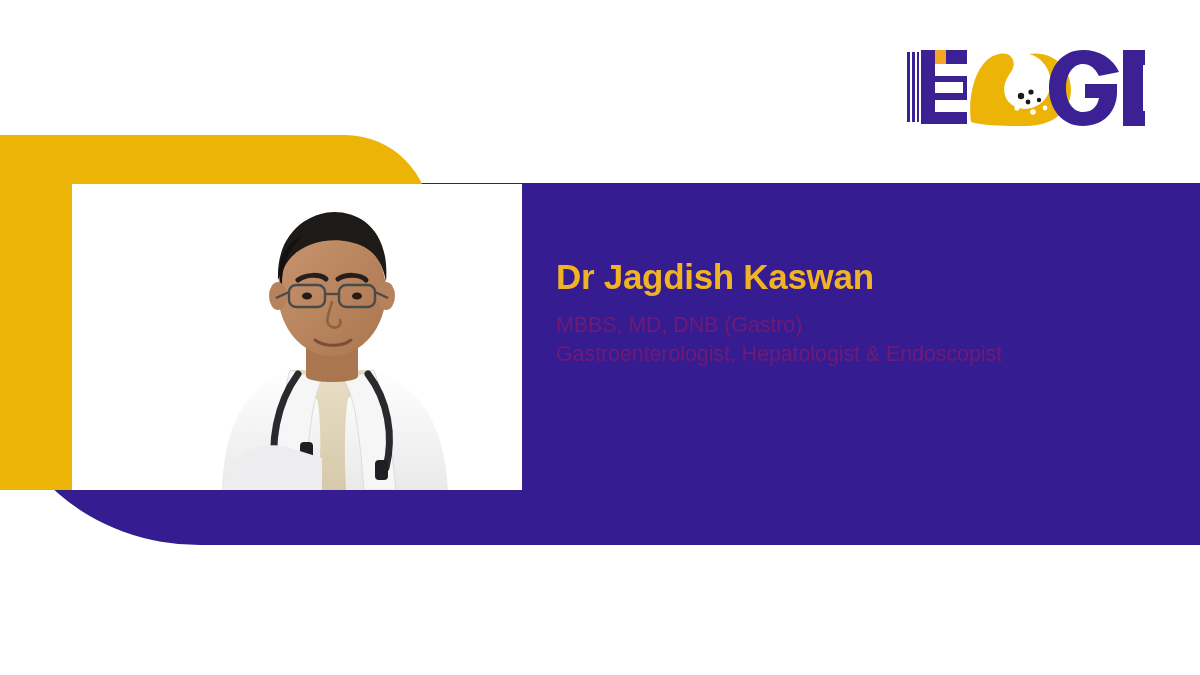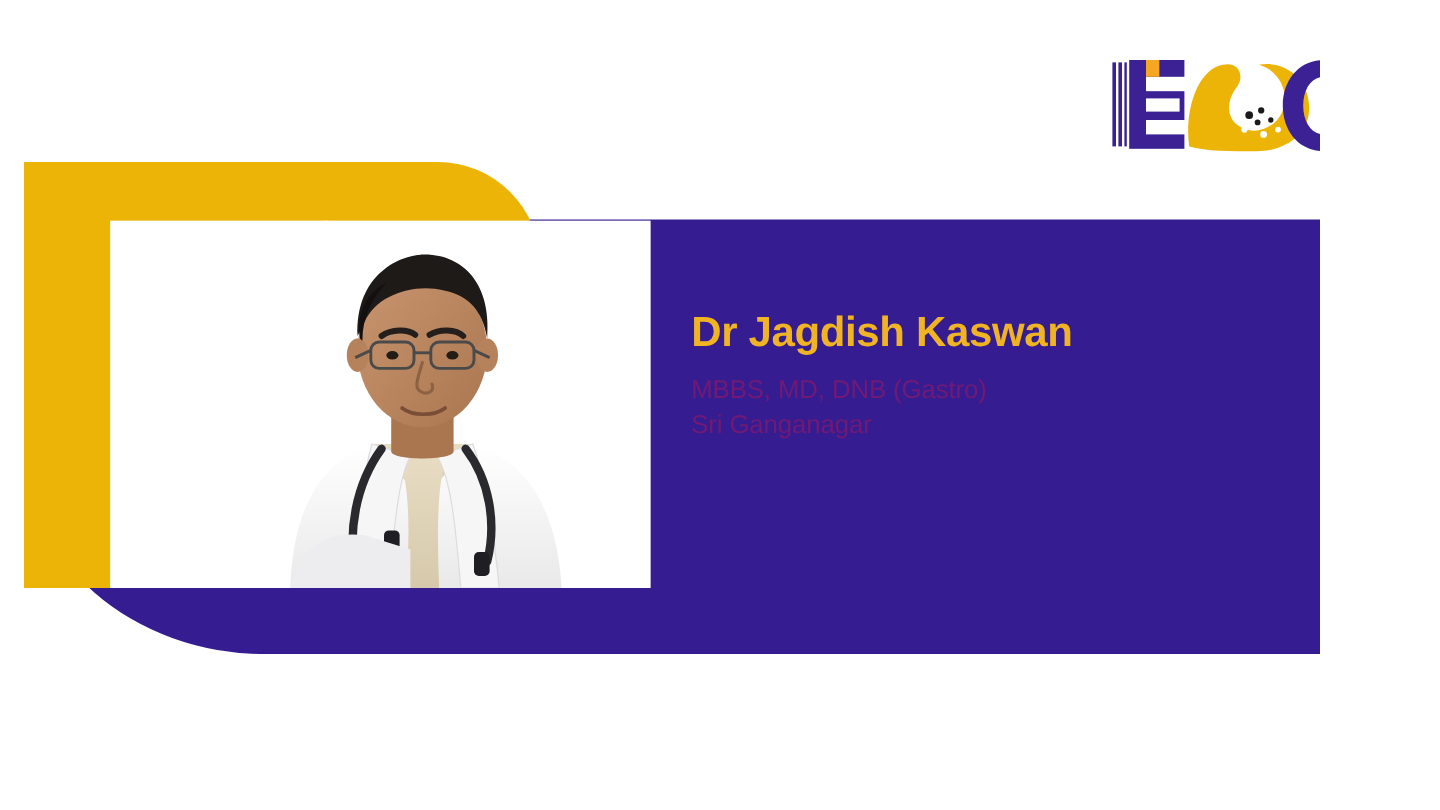--- a/index.html
+++ b/index.html
@@ -4,24 +4,23 @@
 <style>
   html,body{margin:0;padding:0;}
   body{
     width:1200px;height:675px;
     background:#ffffff;
     font-family:"Liberation Sans", sans-serif;
     overflow:hidden;
   }
   .canvas{
     position:relative;
-    width:1080px;height:675px;
+    width:1200px;height:675px;
     background:#ffffff;
     overflow:hidden;
-    margin-left:20px;
   }
 
   
   .logo{
     position:absolute;
     left:905px; top:48px;
     width:240px; height:82px;
   }
   .logo svg{display:block;}
 
@@ -212,16 +211,16 @@
         <rect x="218" y="2" width="22" height="15" fill="#3B2193"></rect>
         <rect x="218" y="33" width="20" height="14" fill="#3B2193"></rect>
         <rect x="218" y="63" width="22" height="15" fill="#3B2193"></rect>
       </g>
     </svg>
   </div>
 
   <div class="info">
     <h1 class="doctor-name">Dr Jagdish Kaswan</h1>
     <p class="cred-line">MBBS, MD, DNB (Gastro)</p>
-    <p class="cred-line">Sri Ganganagar</p>
+    <p class="cred-line">Gastroenterologist, Hepatologist &amp; Endoscopist</p>
   </div>
 
 </div>
 
 </body></html>

